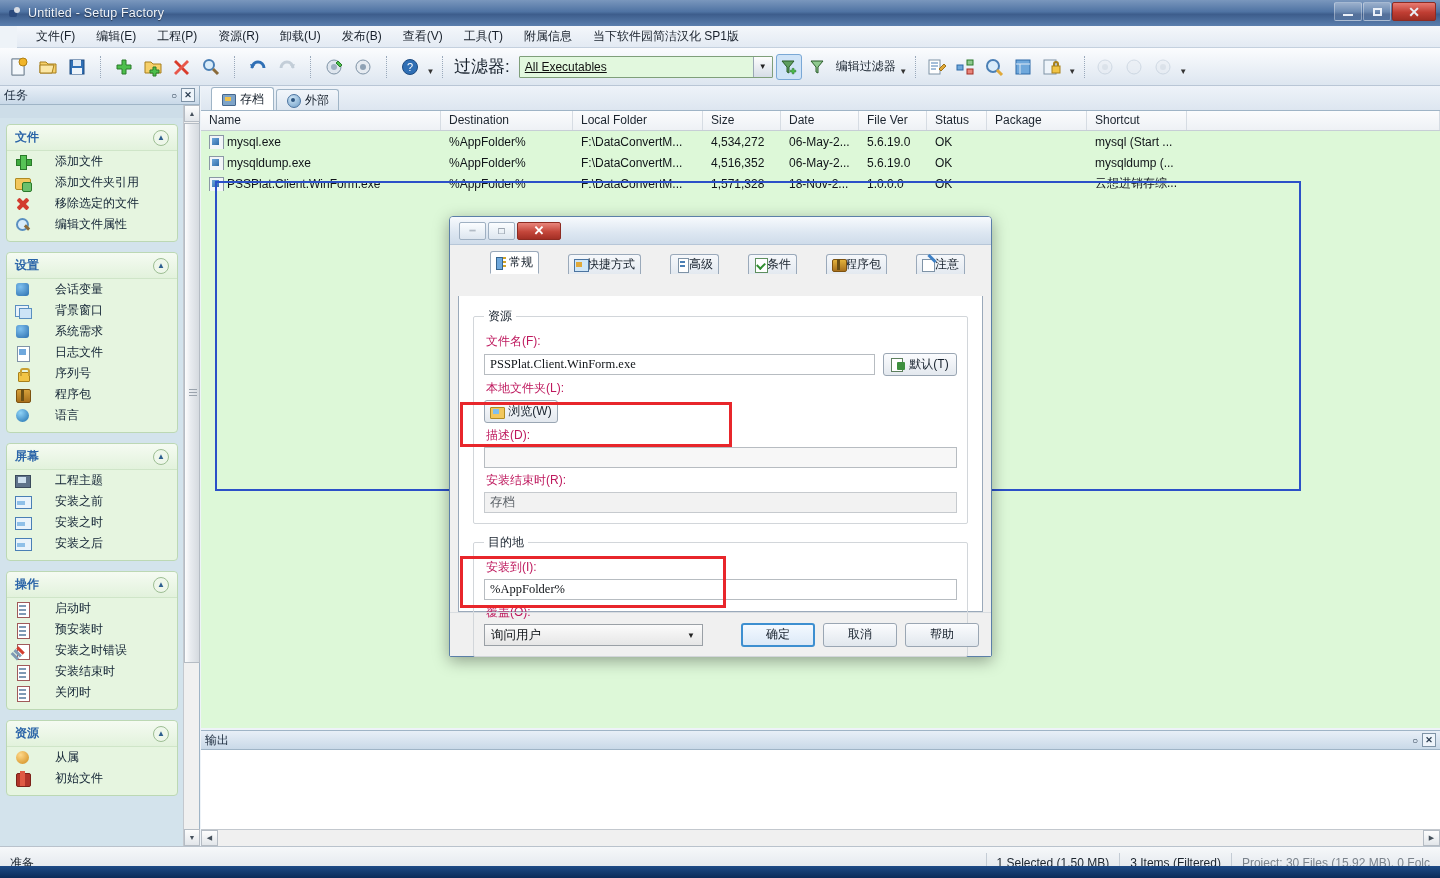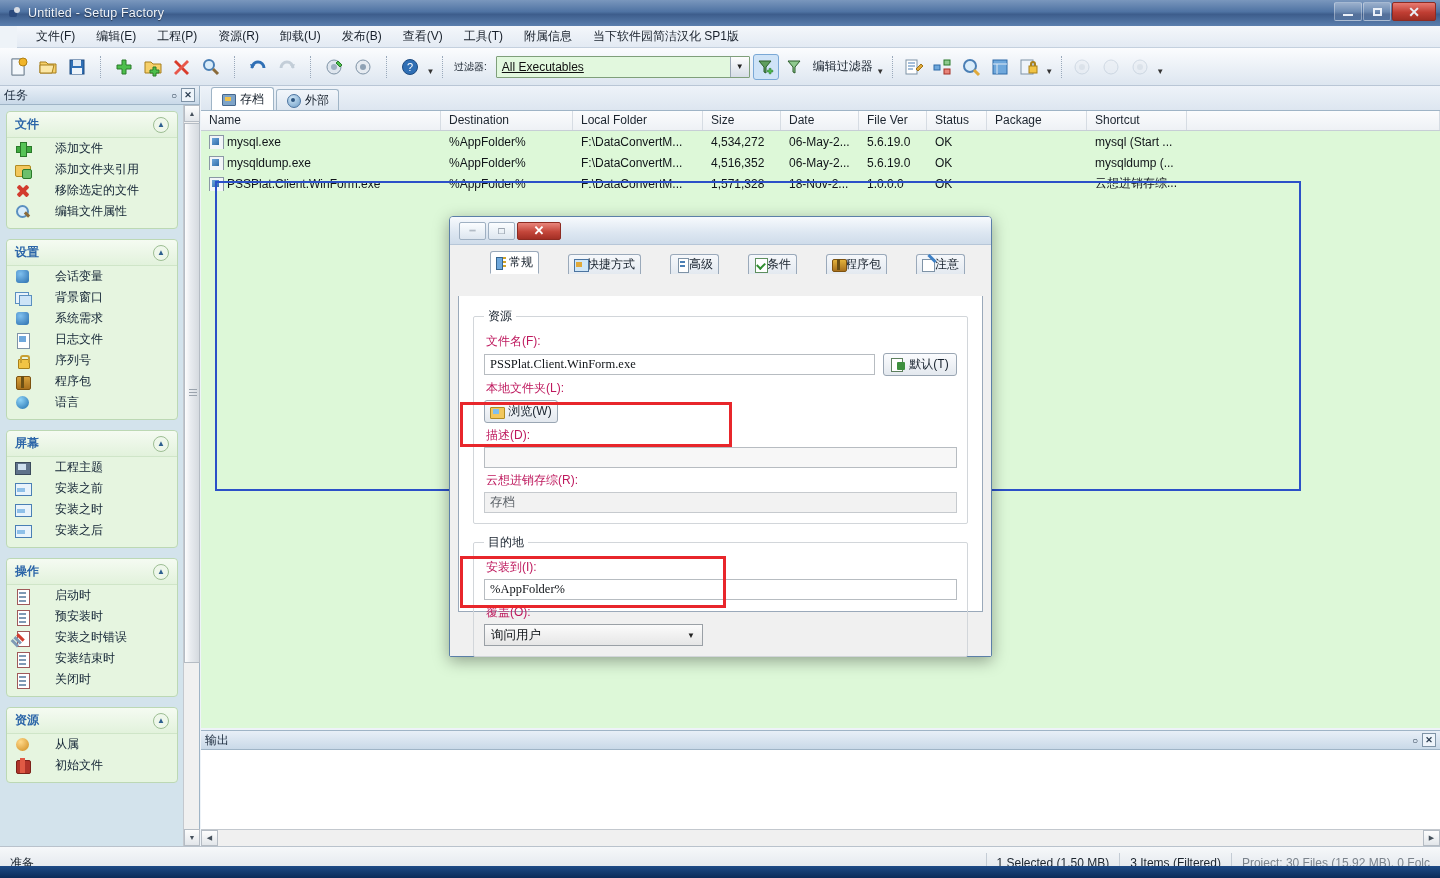--- a/index.html
+++ b/index.html
@@ -78,21 +78,21 @@
   .tb-btn {
     width: 26px; height: 26px; display: flex; align-items: center; justify-content: center;
     border-radius: 3px; position: relative;
   }
   .tb-btn.pressed { background: #cfe3f7; border: 1px solid #7aa8d6; }
   .tb-btn.disabled { opacity: .38; }
   .tb-caret {
     width: 9px; height: 22px; display:flex; align-items:flex-end; justify-content:center;
     color:#333; font-size: 8px; padding-bottom: 2px;
   }
-  .filter-label { font-size: 10px; color: #16202c; margin: 0 6px 0 4px; white-space: nowrap;}
+  .filter-label { font-size: 17px; color: #16202c; margin: 0 6px 0 4px; white-space: nowrap;}
   .filter-combo {
     width: 254px; height: 22px; background: #e2f8de;
     border: 1px solid #7f9f7a; border-radius: 1px;
     display: flex; align-items: center; font-size: 12px; color: #101010;
     padding-left: 5px; position: relative; text-decoration: underline;
   }
   .filter-combo .arrow {
     position: absolute; right: 0; top: 0; width: 19px; height: 20px;
     background: linear-gradient(180deg,#fdfdfd,#d6dde6);
     border-left: 1px solid #9aa7b5;
@@ -108,21 +108,21 @@
   .taskpane-header {
     height: 19px; background: linear-gradient(180deg,#e8eff7,#c9d9e8);
     border-bottom: 1px solid #9fb4c6;
     display: flex; align-items: center; padding: 0 4px;
     font-size: 12px; color: #1b2a3c;
   }
   .taskpane-header .hdr-title { flex: 1; }
   .hdr-btn { width: 14px; height: 14px; display:flex; align-items:center; justify-content:center; font-size:10px; color:#2c3e52;}
   .hdr-btn.close-x { border: 1px solid #7f93a6; background:#eef4fa; font-weight:bold; font-size:9px; }
   .taskpane-body {
-    position: absolute; left: 0; top: 19px; width: 184px; bottom: 0;
+    position: absolute; left: 0; top: 32px; width: 184px; bottom: 0;
     background: #d3e3ec; overflow: hidden; padding: 6px 6px 0 6px;
   }
   .task-group {
     background: #e6f5e0; border: 1px solid #bcd8b4; border-radius: 4px;
     margin-bottom: 10px; padding-bottom: 6px;
   }
   .task-group-header {
     height: 26px; display: flex; align-items: center; padding: 0 8px;
     background: linear-gradient(180deg,#f5fbf2,#e2f2dc);
     border-bottom: 1px solid #cfe5c8; border-radius: 4px 4px 0 0;
@@ -898,21 +898,21 @@
               <span class="fbtn-ic bi-browse"></span>
               <span>浏览(W)</span>
             </div>
           </div>
 
           <div class="flabel">描述(D):</div>
           <div class="frow">
             <div class="ftext empty"></div>
           </div>
 
-          <div class="flabel">云想进销存综(R):</div>
+          <div class="flabel">安装结束时(R):</div>
           <div class="frow">
             <div class="ftext readonly">存档</div>
           </div>
         </fieldset>
 
         <fieldset class="grp">
           <legend>目的地</legend>
 
           <div class="flabel">安装到(I):</div>
           <div class="frow">
@@ -925,16 +925,21 @@
               <span>询问用户</span>
               <span class="cb-arrow">▼</span>
             </div>
           </div>
         </fieldset>
 
         <div class="hl-box" style="left:1px; top:106px; width:272px; height:45px;"></div>
         <div class="hl-box" style="left:1px; top:260px; width:266px; height:52px;"></div>
       </div>
 
+      <div class="dlg-footer">
+        <div class="dbtn default">确定</div>
+        <div class="dbtn">取消</div>
+        <div class="dbtn">帮助</div>
+      </div>
     </div>
   </div>
 
 </div>
 
 </body></html>

